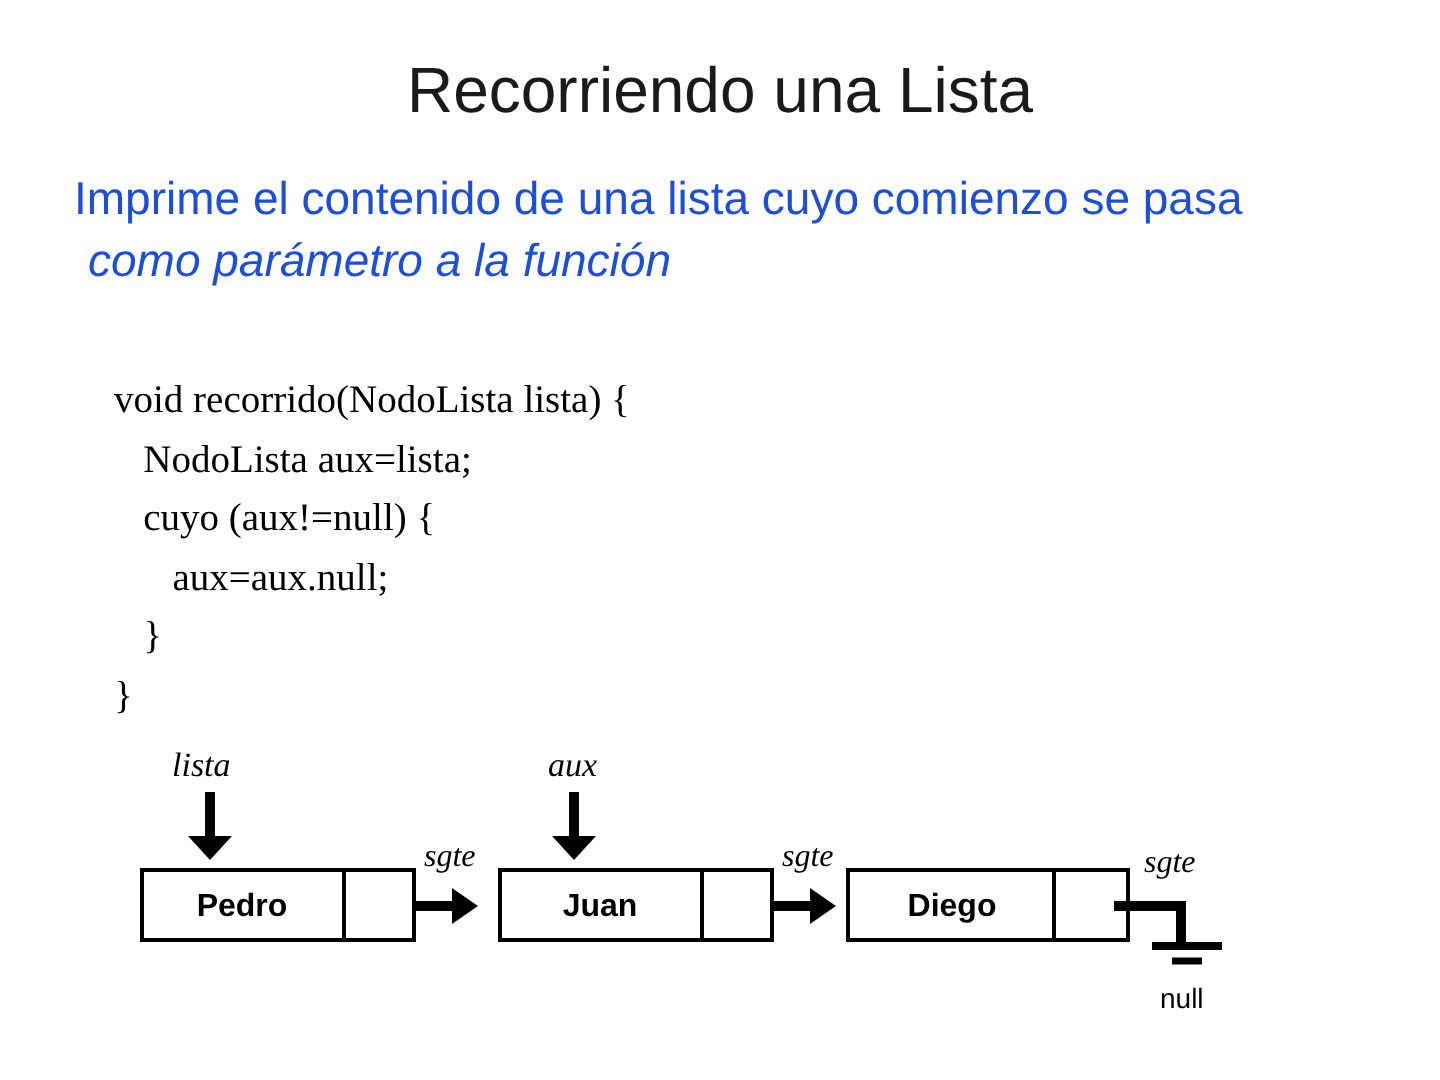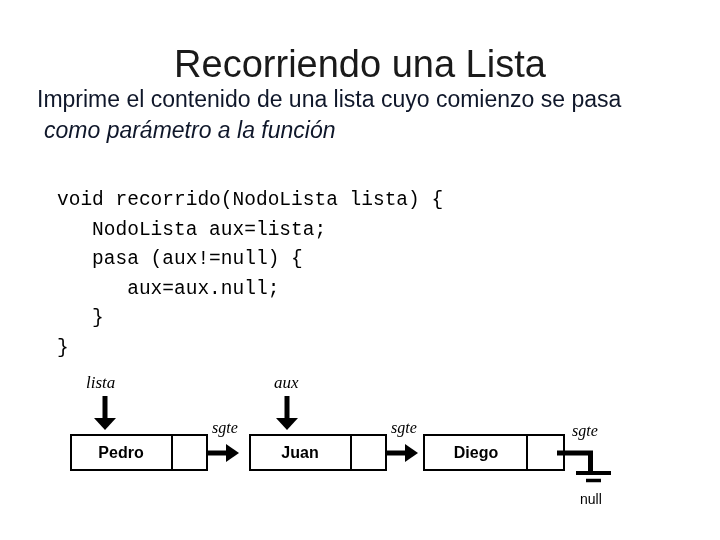--- a/index.html
+++ b/index.html
@@ -15,45 +15,44 @@
     overflow: hidden;
     font-family: "Liberation Sans", sans-serif;
     color: #111111;
   }
   .slide-title {
     position: absolute;
     top: 22px;
     left: 0;
     width: 720px;
     text-align: center;
-    font-size: 38px;
+    font-size: 32px;
     line-height: 46px;
     font-weight: 400;
     color: #1a1a1a;
     white-space: nowrap;
-    margin-top: 19px;
   }
   .slide-body {
     position: absolute;
     top: 84px;
     left: 37px;
     width: 650px;
     font-size: 23px;
     line-height: 31px;
-    color: #0f172a;
+    color: #1d4ed8;
   }
   .slide-body .body-line-2 {
     padding-left: 7px;
     font-style: italic;
   }
   .code-block {
     position: absolute;
     top: 186px;
     left: 57px;
-    font-family: Liberation Mono, monospace;
+    font-family: Liberation Serif, serif;
     font-size: 19.5px;
     line-height: 29.5px;
     color: #000000;
   }
   .code-line {
     white-space: pre;
   }
   .diagram-svg {
     position: absolute;
     top: 360px;
@@ -113,21 +112,21 @@
   <div class="slide-title">Recorriendo una Lista</div>
 
   <div class="slide-body">
     <div class="body-line">Imprime el contenido de una lista cuyo comienzo se pasa</div>
     <div class="body-line body-line-2">como parámetro a la función</div>
   </div>
 
   <div class="code-block">
     <div class="code-line">void recorrido(NodoLista lista) {</div>
     <div class="code-line">   NodoLista aux=lista;</div>
-    <div class="code-line">   pasa (aux!=null) {</div>
+    <div class="code-line">   cuyo (aux!=null) {</div>
     <div class="code-line">      aux=aux.null;</div>
     <div class="code-line">   }</div>
     <div class="code-line">}</div>
   </div>
 
   <svg class="diagram-svg" viewBox="0 0 720 180">
 
     <text x="86" y="28" class="ptr-label">lista</text>
     <text x="274" y="28" class="ptr-label">aux</text>
 

